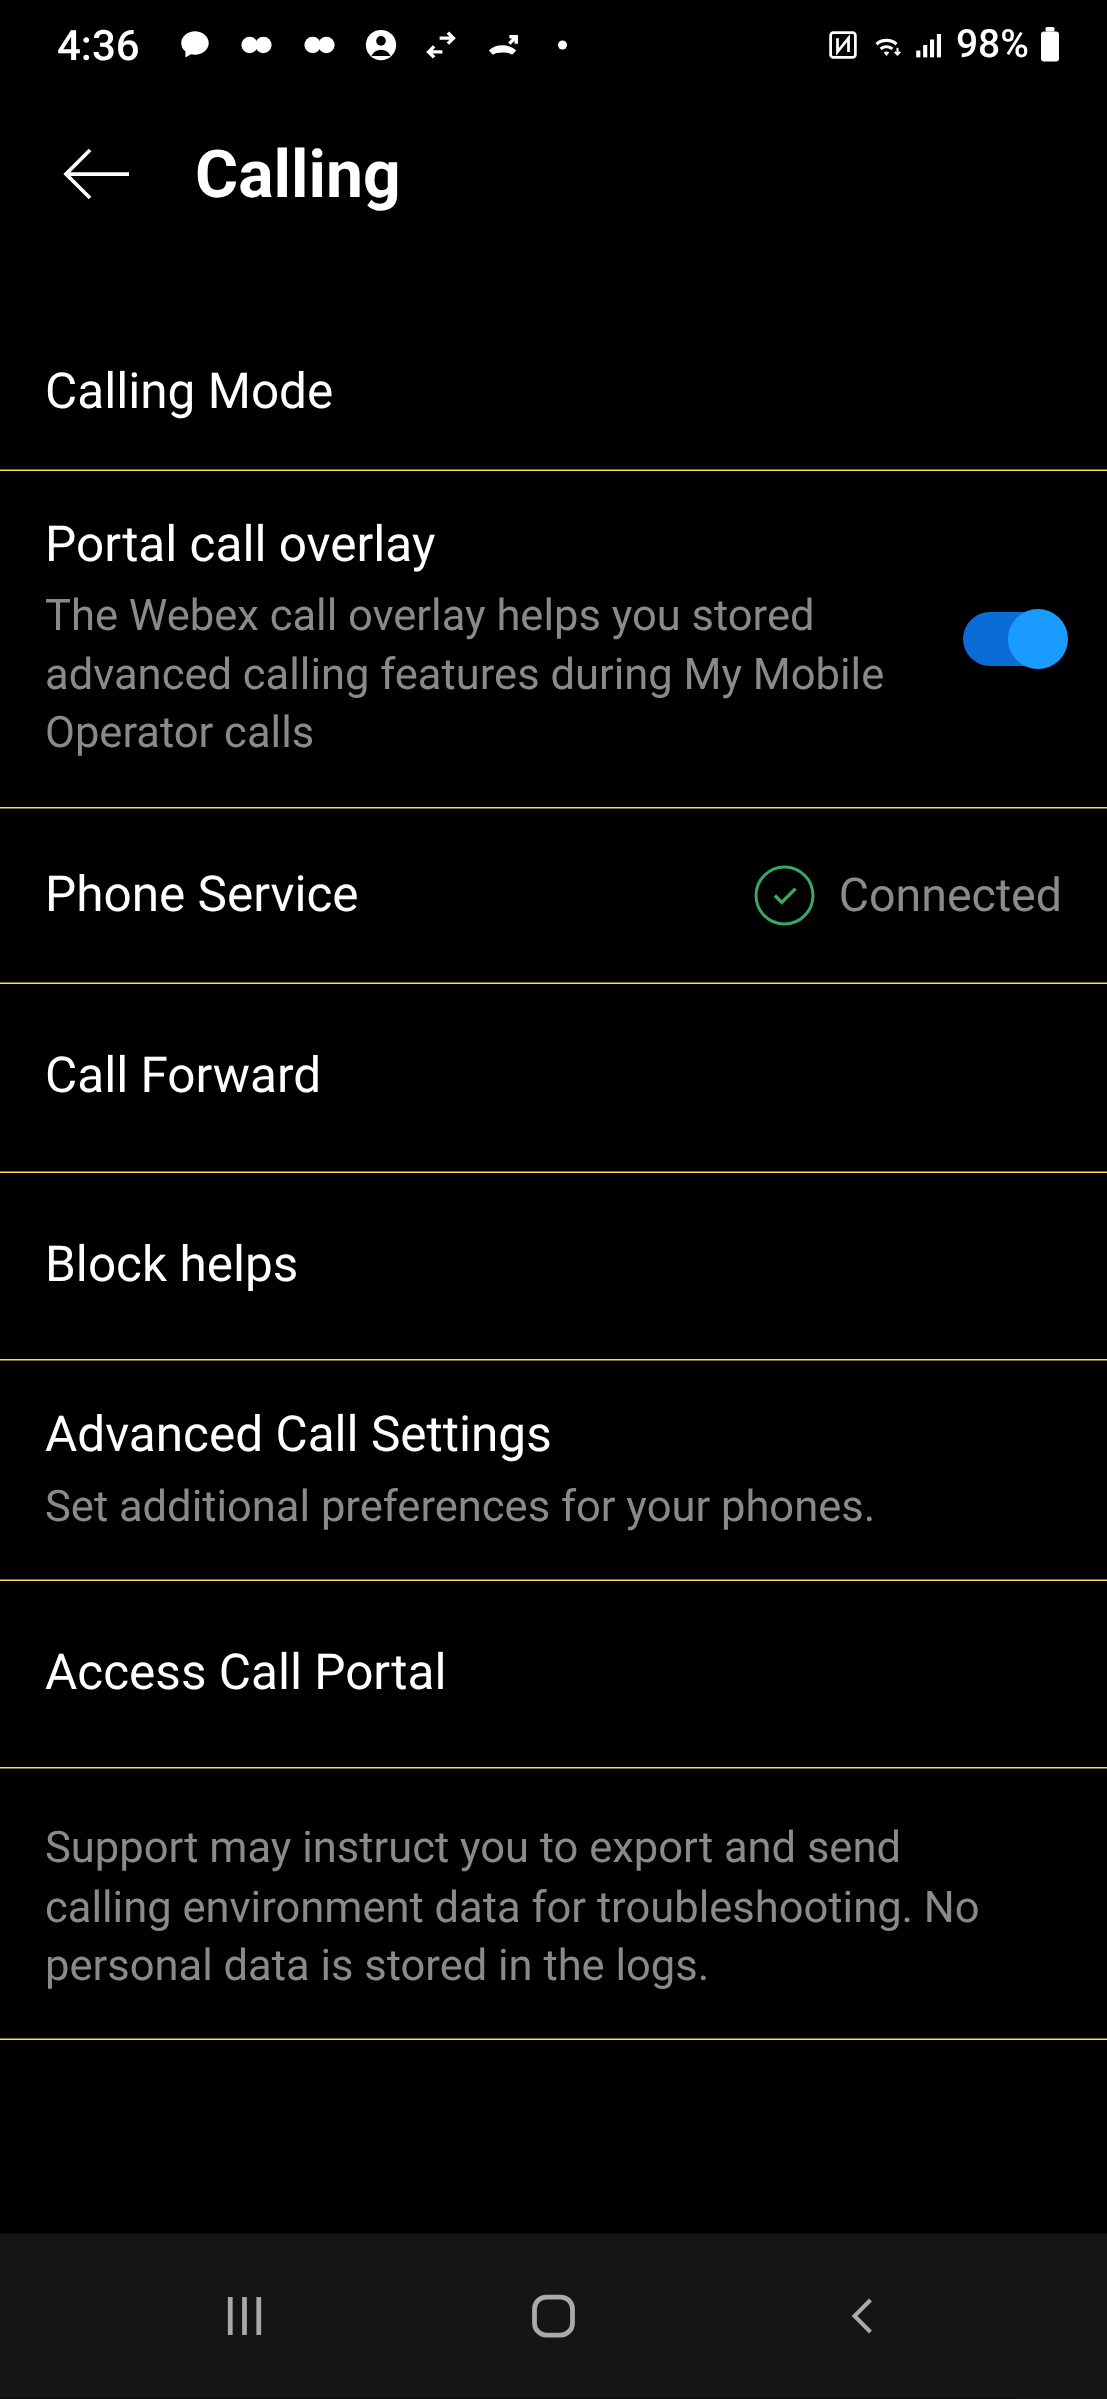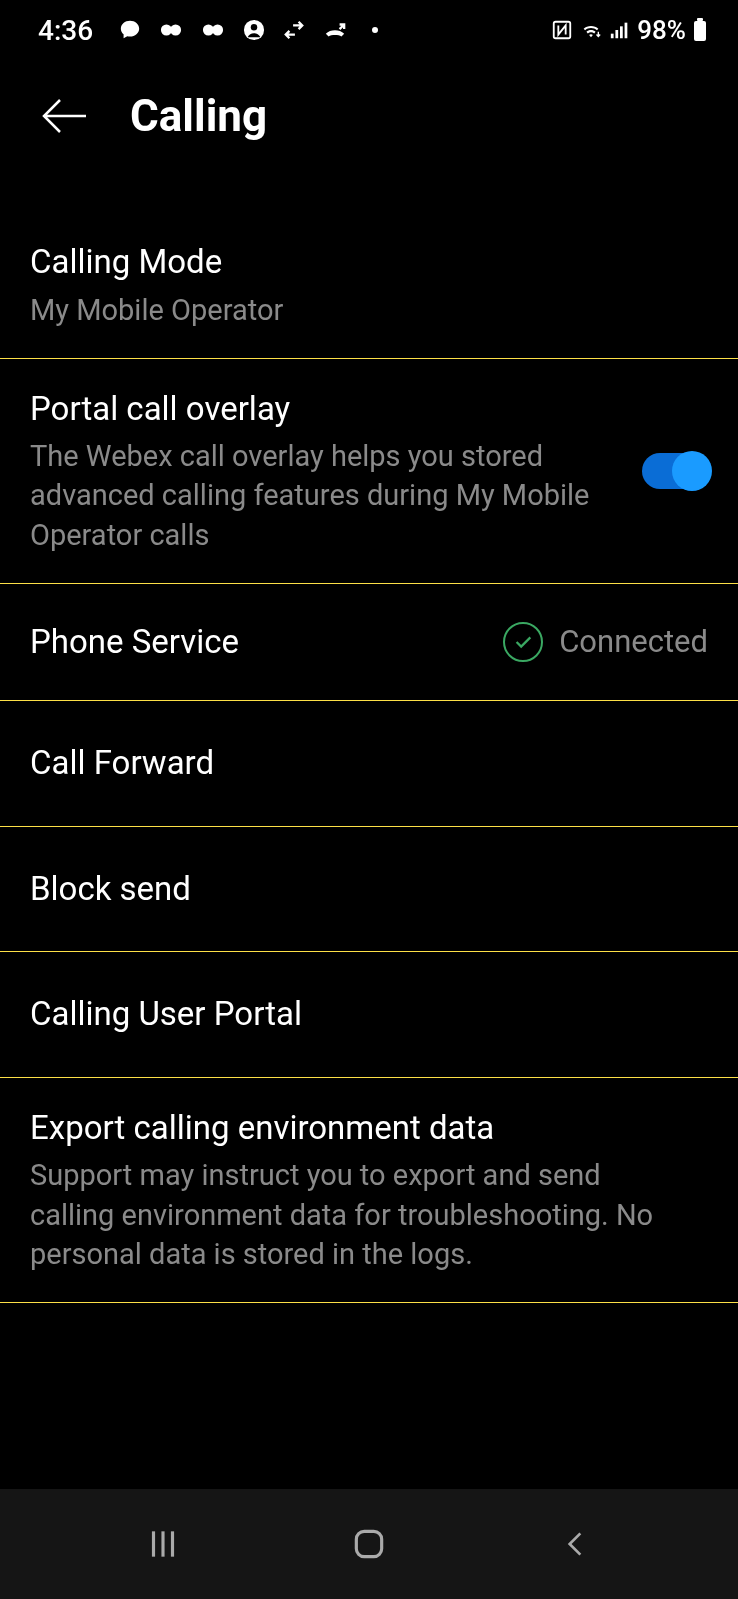--- a/index.html
+++ b/index.html
@@ -204,21 +204,20 @@
     </svg>
   </div>
   <div class="page-title">Calling</div>
 </div>
 
 <div class="settings-list">
 
   <div class="setting-item">
     <div class="setting-text">
       <div class="setting-title">Calling Mode</div>
-      <div class="setting-subtitle">My Mobile Operator</div>
     </div>
   </div>
 
   <div class="setting-item">
     <div class="setting-text">
       <div class="setting-title">Portal call overlay</div>
       <div class="setting-subtitle">The Webex call overlay helps you stored advanced calling features during My Mobile Operator calls</div>
     </div>
     <div class="toggle">
       <div class="toggle-knob"></div>
@@ -240,34 +239,39 @@
   </div>
 
   <div class="setting-item" style="padding-top:40px;padding-bottom:40px">
     <div class="setting-text">
       <div class="setting-title">Call Forward</div>
     </div>
   </div>
 
   <div class="setting-item" style="padding-top:40px;padding-bottom:40px">
     <div class="setting-text">
-      <div class="setting-title">Block send</div>
-    </div>
-  </div>
-
+      <div class="setting-title">Block helps</div>
+    </div>
+  </div>
+
+  <div class="setting-item">
+    <div class="setting-text">
+      <div class="setting-title">Advanced Call Settings</div>
+      <div class="setting-subtitle">Set additional preferences for your phones.</div>
+    </div>
+  </div>
 
   <div class="setting-item" style="padding-top:40px;padding-bottom:40px">
     <div class="setting-text">
-      <div class="setting-title">Calling User Portal</div>
-    </div>
-  </div>
-
-  <div class="setting-item">
-    <div class="setting-text">
-      <div class="setting-title">Export calling environment data</div>
+      <div class="setting-title">Access Call Portal</div>
+    </div>
+  </div>
+
+  <div class="setting-item">
+    <div class="setting-text">
       <div class="setting-subtitle">Support may instruct you to export and send calling environment data for troubleshooting. No personal data is stored in the logs.</div>
     </div>
   </div>
 
 </div>
 
 <div class="nav-bar">
   <div class="nav-button">
     <svg width="38" height="38" viewBox="0 0 24 24" fill="none" stroke="#aaa" stroke-width="2">
         <line x1="6" y1="4" x2="6" y2="20"></line>

